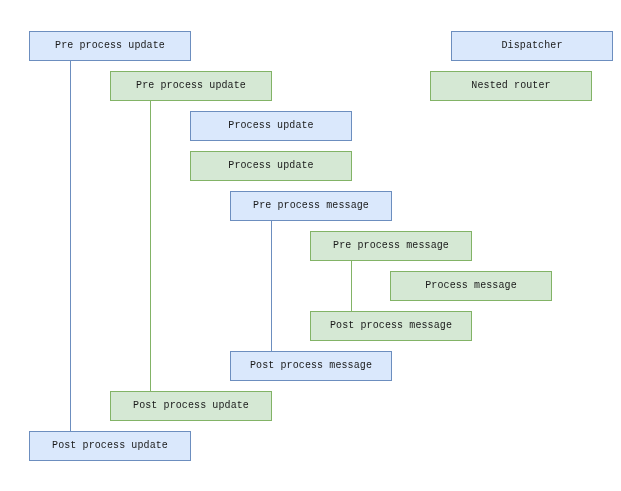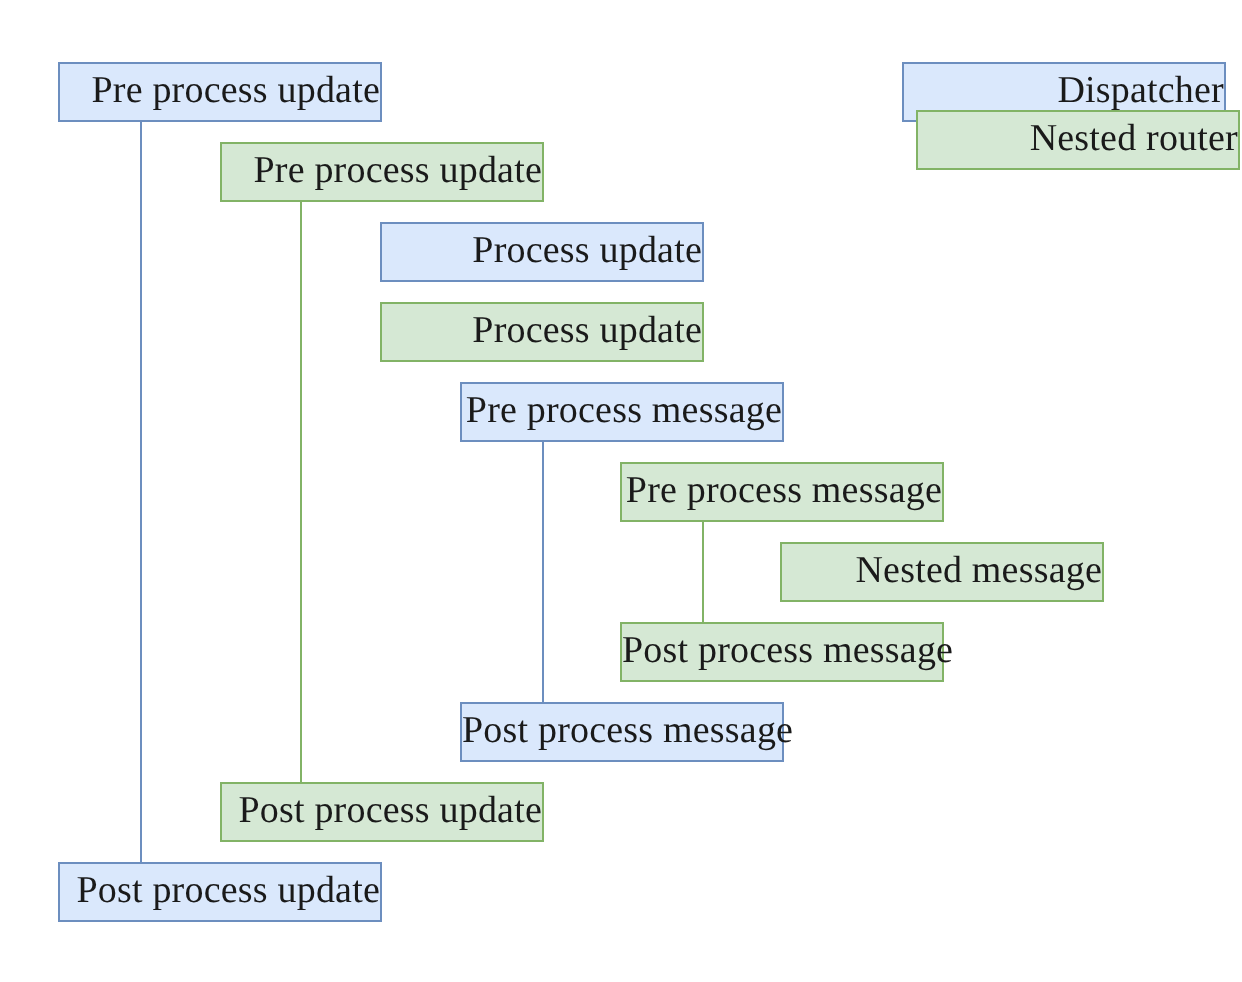--- a/index.html
+++ b/index.html
@@ -19,24 +19,24 @@
     overflow: hidden;
   }
   .node-box {
     position: absolute;
     box-sizing: border-box;
     width: 162px;
     height: 30px;
     border: 1px solid #6c8ebf;
     background: #dae8fc;
     color: #1a1a1a;
-    font-family: Liberation Serif, serif;
-    font-size: 19px;
+    font-family: Liberation Mono, monospace;
+    font-size: 10px;
     line-height: 28px;
-    text-align: right;
+    text-align: center;
     white-space: nowrap;
     letter-spacing: 0.1px;
     z-index: 2;
   }
   .node-box.dispatcher {
     border-color: #6c8ebf;
     background: #dae8fc;
   }
   .node-box.nested-router {
     border-color: #82b366;
@@ -65,23 +65,23 @@
       <div class="connector" style="left: 271px; top: 221px; height: 130px;"></div>
       <div class="connector green-edge" style="left: 351px; top: 261px; height: 50px;"></div>
     </div>
   <div>
       <div class="node-box dispatcher" style="left: 29px; top: 31px;">Pre process update</div>
       <div class="node-box nested-router" style="left: 110px; top: 71px;">Pre process update</div>
       <div class="node-box dispatcher" style="left: 190px; top: 111px;">Process update</div>
       <div class="node-box nested-router" style="left: 190px; top: 151px;">Process update</div>
       <div class="node-box dispatcher" style="left: 230px; top: 191px;">Pre process message</div>
       <div class="node-box nested-router" style="left: 310px; top: 231px;">Pre process message</div>
-      <div class="node-box nested-router" style="left: 390px; top: 271px;">Nested message</div>
+      <div class="node-box nested-router" style="left: 390px; top: 271px;">Process message</div>
       <div class="node-box nested-router" style="left: 310px; top: 311px;">Post process message</div>
       <div class="node-box dispatcher" style="left: 230px; top: 351px;">Post process message</div>
       <div class="node-box nested-router" style="left: 110px; top: 391px;">Post process update</div>
       <div class="node-box dispatcher" style="left: 29px; top: 431px;">Post process update</div>
     </div>
   <div class="legend-group">
       <div class="node-box dispatcher" style="left: 451px; top: 31px;">Dispatcher</div>
-      <div class="node-box nested-router" style="left: 430px; top: 55px; margin-left: 28px;">Nested router</div>
+      <div class="node-box nested-router" style="left: 430px; top: 71px;">Nested router</div>
     </div>
 </div>
 
 </body></html>

